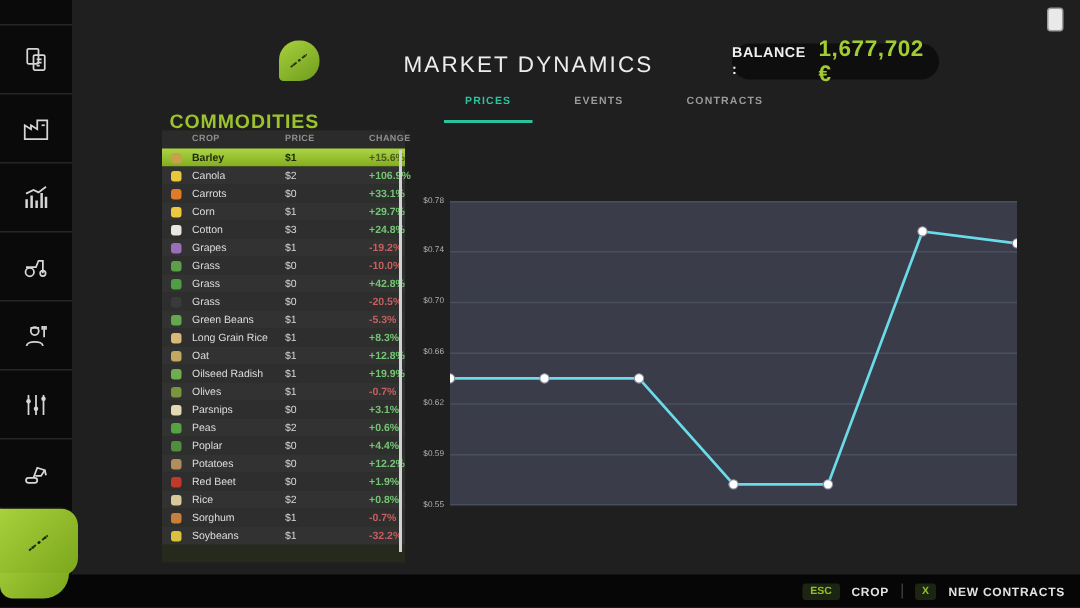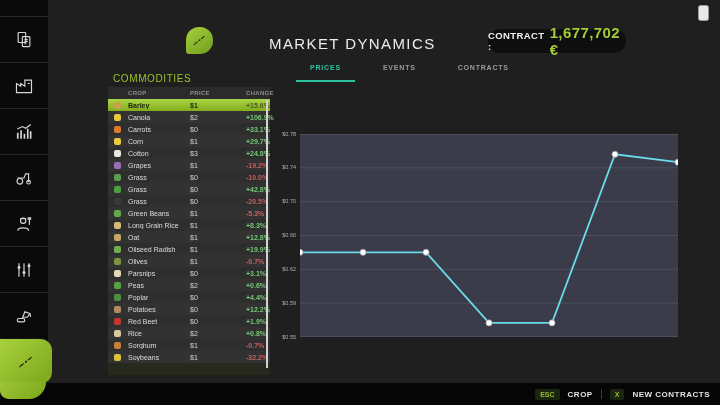--- a/index.html
+++ b/index.html
@@ -31,21 +31,21 @@
               border-radius:2.5px; border:1px solid #9b9b9b; }
 
   
   .tabs { position:absolute; left:310px; top:64px; display:flex; gap:42px; }
   .tab { position:relative; font-size:7px; font-weight:bold; letter-spacing:0.8px; color:#9a9a9a;
          padding-bottom:11px; cursor:pointer; }
   .tab.active { color:#2cc29e; }
   .tab.active::after { content:""; position:absolute; left:-14px; right:-14px; bottom:0; height:2px; background:#2cc29e; }
 
   
-  .section-label { position:absolute; left:113px; top:73px; font-size:10px; font-weight:normal;
+  .section-label { position:absolute; left:113px; top:73px; font-size:13px; font-weight:bold;
                    color:#9cc22e; letter-spacing:0.6px; }
   .panel { position:absolute; left:108px; top:87px; width:162px; height:288px; background:#252a1c; }
   .thead { display:grid; grid-template-columns:14px 62px 56px 1fr; height:12px; align-items:center;
            background:#2b2b2b; padding-left:6px; padding-right:10px; }
   .thead span { font-size:6px; font-weight:bold; color:#8f8f8f; letter-spacing:0.3px; }
   .th-change { text-align:right; }
   .row { display:grid; grid-template-columns:14px 62px 56px 1fr; height:12px; align-items:center;
          padding-left:6px; padding-right:10px; background:#2e2e2e; cursor:pointer; }
   .row:nth-child(even) { background:#323232; }
   .crop-ic { width:7px; height:7px; border-radius:2px; }
@@ -141,21 +141,21 @@
   <svg viewBox="0 0 24 24" fill="none" stroke="currentColor" stroke-width="1.6">
     <path d="M4 18L19 6" stroke-dasharray="2.5 2"></path>
     <circle cx="7" cy="15.6" r="1.1" fill="currentColor" stroke="none"></circle>
     <circle cx="12" cy="11.6" r="1.1" fill="currentColor" stroke="none"></circle>
     <circle cx="17" cy="7.6" r="1.1" fill="currentColor" stroke="none"></circle>
   </svg>
 </div>
 <div class="app-title">MARKET DYNAMICS</div>
 
 <div class="balance-pill">
-  <span class="balance-label">CONTRACT :</span>
+  <span class="balance-label">BALANCE :</span>
   <span class="balance-value">1,677,702 €</span>
 </div>
 <div class="sys-icon"></div>
 
 <div class="tabs" id="tabs">
     <div class="tab active">PRICES</div>
     <div class="tab">EVENTS</div>
     <div class="tab">CONTRACTS</div>
   </div>
 

